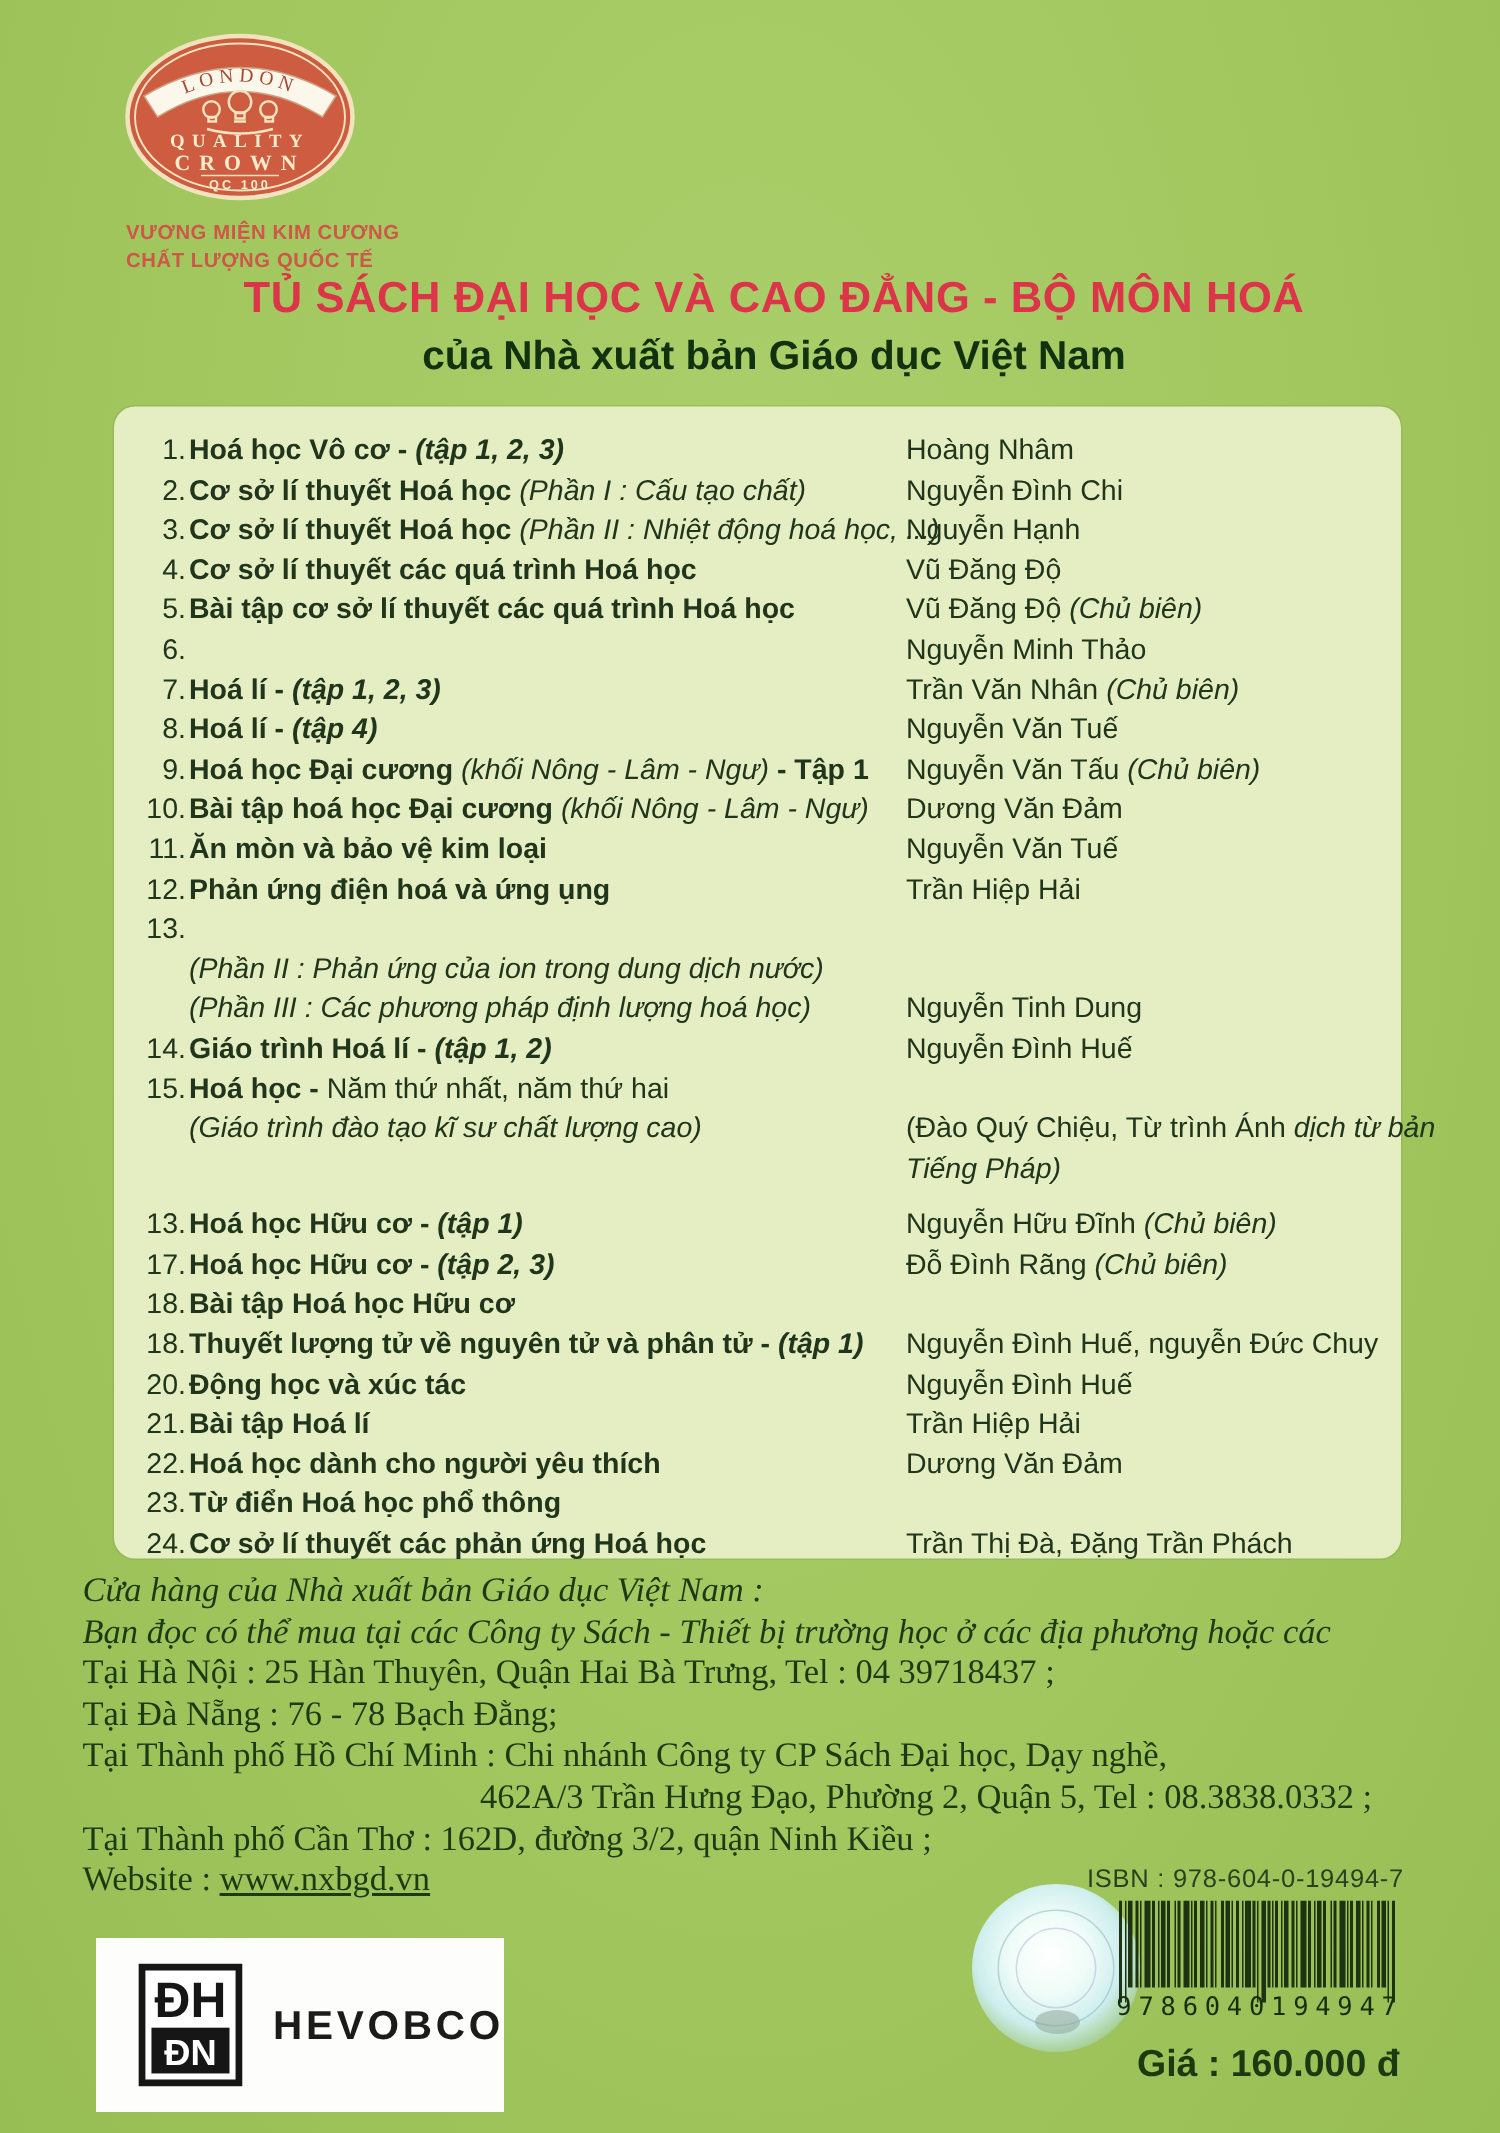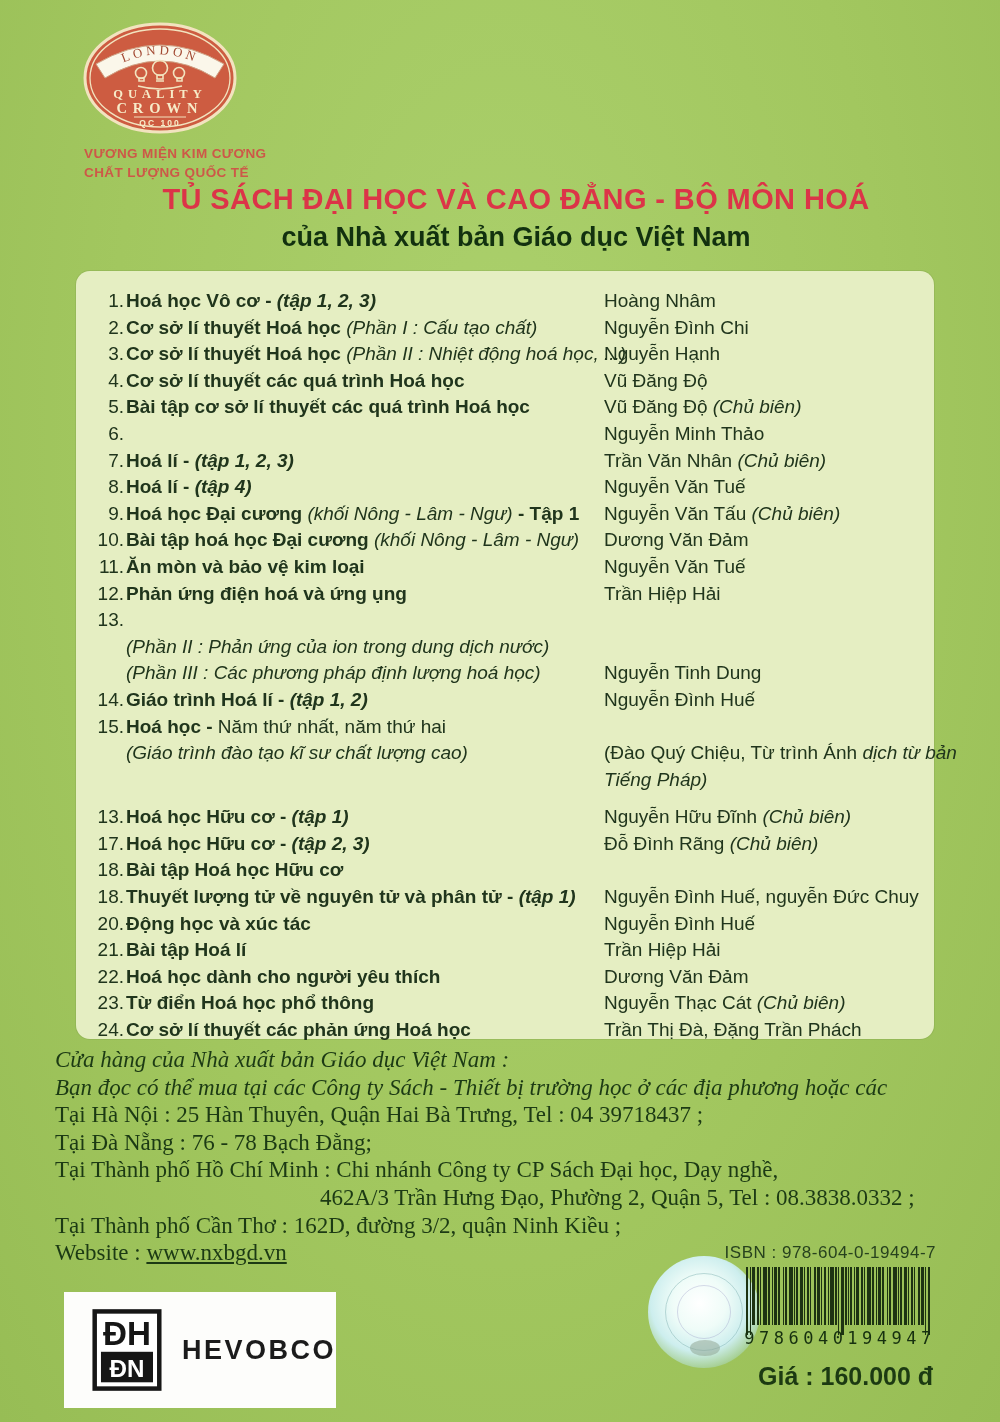--- a/index.html
+++ b/index.html
@@ -228,21 +228,20 @@
         <div class="author"><span>Trần Hiệp Hải</span></div>
       </div>
       <div class="row">
         <div class="no">22.</div>
         <div class="title"><span class="b">Hoá học dành cho người yêu thích</span></div>
         <div class="author"><span>Dương Văn Đảm</span></div>
       </div>
       <div class="row">
         <div class="no">23.</div>
         <div class="title"><span class="b">Từ điển Hoá học phổ thông</span></div>
-        <div class="author"><span>Nguyễn Thạc Cát </span><span class="i">(Chủ biên)</span></div>
       </div>
       <div class="row">
         <div class="no">24.</div>
         <div class="title"><span class="b">Cơ sở lí thuyết các phản ứng Hoá học</span></div>
         <div class="author"><span>Trần Thị Đà, Đặng Trần Phách</span></div>
       </div>
     </div>
 
   <div class="footer">
       <div class="fline i">Cửa hàng của Nhà xuất bản Giáo dục Việt Nam :</div>

